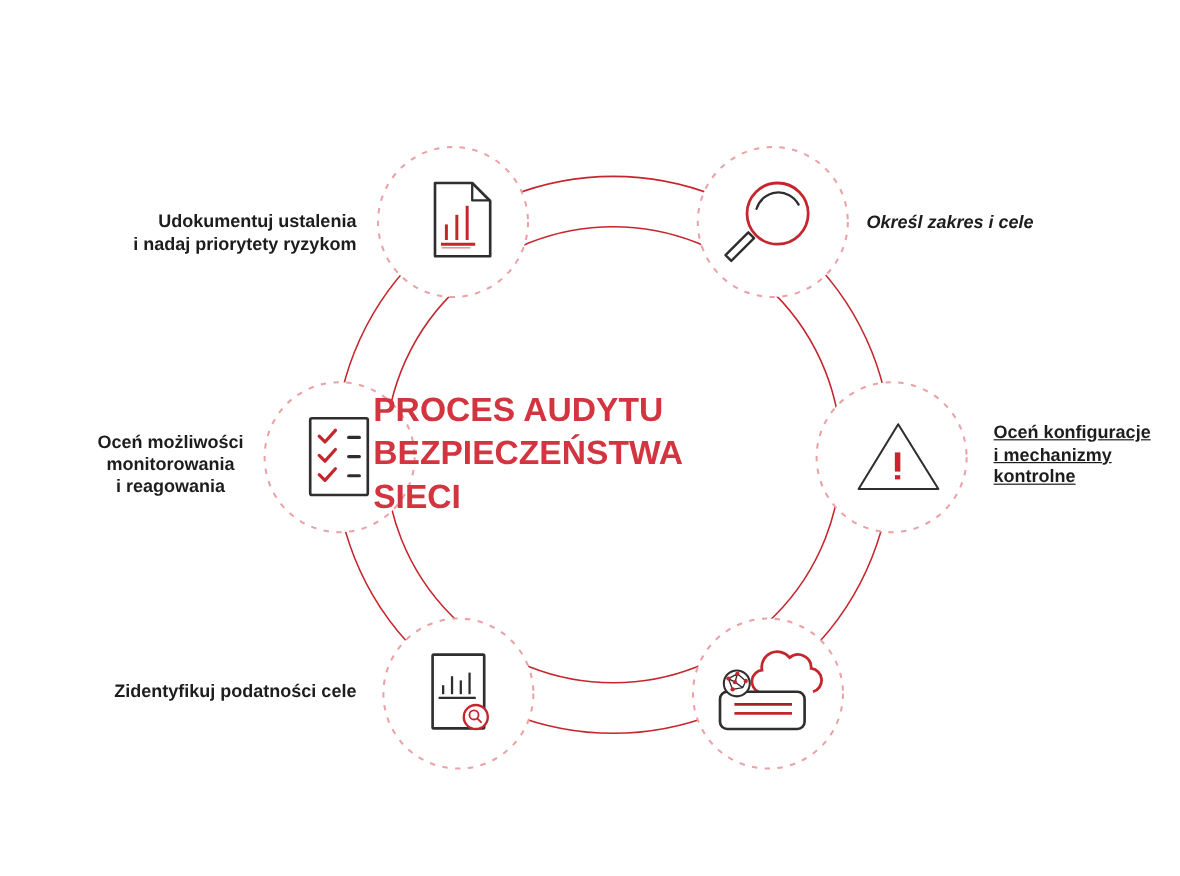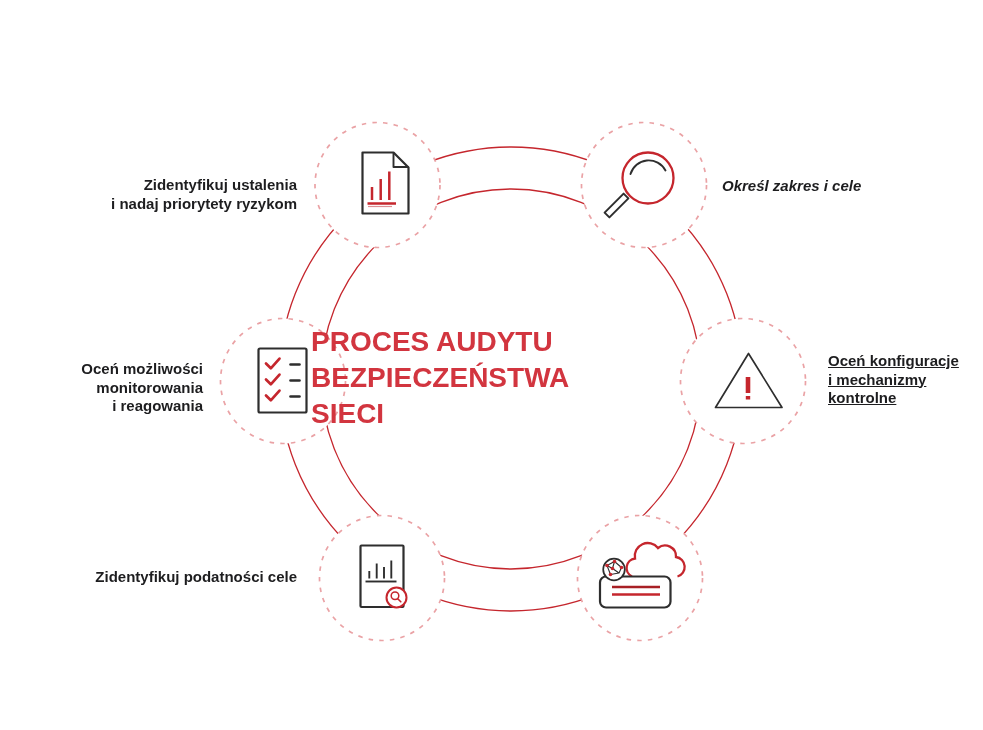--- a/index.html
+++ b/index.html
@@ -44,21 +44,21 @@
   .label{
     position:absolute;
     font-weight:700;font-size:15px;line-height:18.5px;
     color:var(--text);white-space:pre-line;
   }
   .l-tl{right:686px;top:176px;text-align:right;}
   .l-tr{left:722px;top:177px;font-style:italic;}
   .l-r {left:828px;top:352px;text-decoration:underline;}
   .l-br{left:722px;top:567px;}
   .l-bl{right:686px;top:568px;text-align:right;}
-  .l-l {right:780px;top:360px;text-align:right;}
+  .l-l {right:780px;top:360px;text-align:center;}
   .title{
     position:absolute;left:311px;top:324px;width:400px;
     text-align:left;font-weight:700;font-size:28px;line-height:36px;
     color:var(--titlered);white-space:pre-line;
   }
 </style>
 </head>
 <body>
 
 <div class="canvas">
@@ -150,16 +150,16 @@
 SIECI</div>
 
   <div class="label l-tr">Określ zakres i cele</div>
   <div class="label l-r">Oceń konfiguracje
 i mechanizmy
 kontrolne</div>
   <div class="label l-bl">Zidentyfikuj podatności cele</div>
   <div class="label l-l">Oceń możliwości
 monitorowania
 i reagowania</div>
-  <div class="label l-tl">Zidentyfikuj ustalenia
+  <div class="label l-tl">Udokumentuj ustalenia
 i nadaj priorytety ryzykom</div>
 
 </div>
 
 </body></html>

